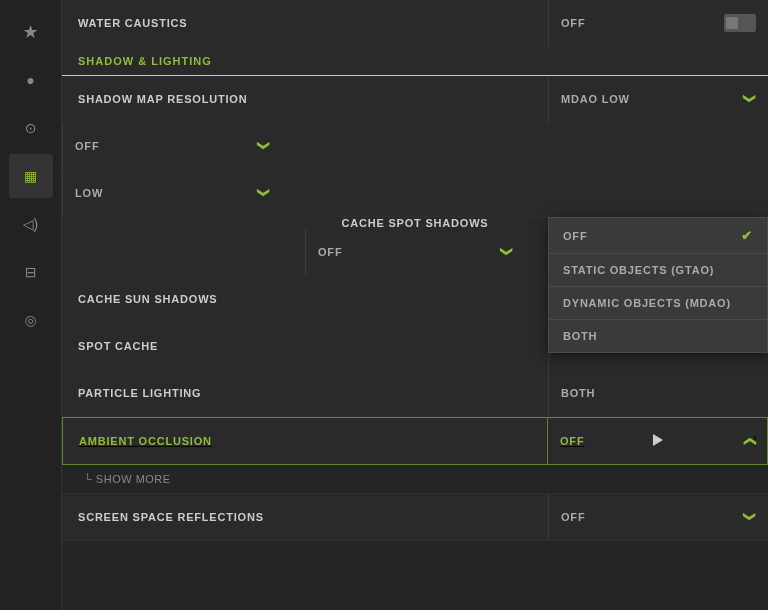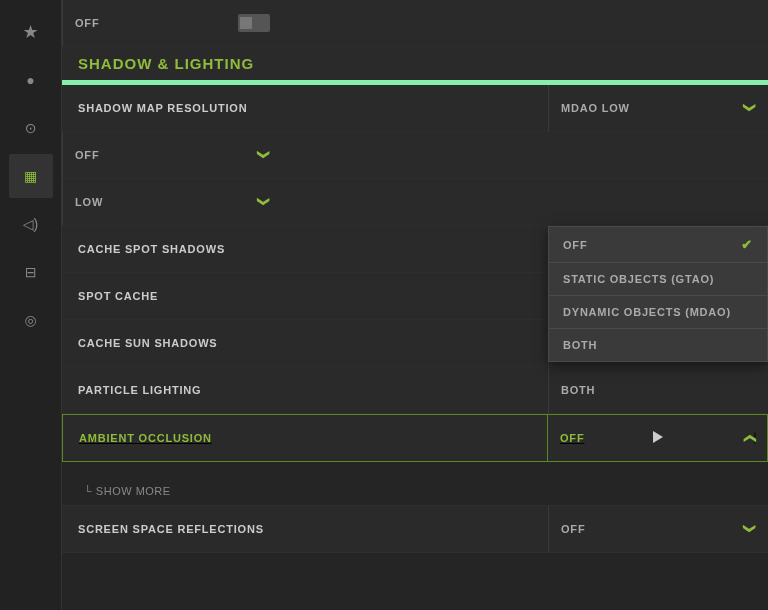--- a/index.html
+++ b/index.html
@@ -44,25 +44,25 @@
       flex: 1;
       background: #252525;
       overflow-y: auto;
       padding: 0;
     }
 
     
     .section-header {
       background: #2a2a2a;
       color: #8fbc3b;
-      font-size: 15px;
+      font-size: 11px;
       font-weight: bold;
       letter-spacing: 1px;
       padding: 8px 16px;
-      border-bottom: 5px solid #86efac;
+      border-bottom: 1px solid #86efac;
     }
 
     
     .setting-row {
       display: flex;
       align-items: center;
       border-bottom: 1px solid #2e2e2e;
       background: #2a2a2a;
       min-height: 46px;
       position: relative;
@@ -159,21 +159,20 @@
     .show-more-row {
       display: flex;
       align-items: center;
       padding: 8px 16px;
       color: #888;
       font-size: 11px;
       letter-spacing: 0.5px;
       background: #252525;
       cursor: pointer;
       border-bottom: 1px solid #2e2e2e;
-      margin-top: 15px;
     }
     .show-more-row span {
       margin-left: 6px;
     }
 
     
     .ambient-row {
       display: flex;
       align-items: center;
       border: 1px solid #5a8a20;
@@ -210,20 +209,21 @@
     <span style="font-size:14px">⊟</span>
   </div>
   <div class="sidebar-item">
     <span style="font-size:14px">◎</span>
   </div>
 </div>
 
 <div class="main scrollbar">
 
   <div class="setting-row">
+    <span class="setting-label">WATER CAUSTICS</span>
     <div class="setting-value">
       <span>OFF</span>
       <div class="toggle off">
         <div style="width:12px;height:12px;background:#777;border-radius:1px;"></div>
       </div>
     </div>
   </div>
 
   <div class="section-header">
     <span>SHADOW &amp; LIGHTING</span>
@@ -244,21 +244,21 @@
     </div>
   </div>
 
   <div class="setting-row">
     <div class="setting-value">
       <span>LOW</span>
       <span class="chevron" style="transform:rotate(90deg);display:inline-block;">❯</span>
     </div>
   </div>
 
-  <div class="setting-row" style="z-index:5;position:relative;">
+  <div class="setting-row" style="z-index:5;position:relative;flex-direction:column;">
     <span class="setting-label">CACHE SPOT SHADOWS</span>
     <div class="setting-value">
       <span>OFF</span>
       <span class="chevron" style="transform:rotate(90deg);display:inline-block;">❯</span>
     </div>
 
     <div class="dropdown-overlay">
       <div class="dropdown-item selected">
         <span>OFF</span>
         <span class="check">✔</span>
@@ -269,30 +269,30 @@
       <div class="dropdown-item">
         <span>DYNAMIC OBJECTS (MDAO)</span>
       </div>
       <div class="dropdown-item">
         <span>BOTH</span>
       </div>
     </div>
   </div>
 
   <div class="setting-row">
+    <span class="setting-label">CACHE SUN SHADOWS</span>
+    <div class="setting-value">
+      <span>DYNAMIC OBJECTS (MDAO)</span>
+    </div>
+  </div>
+
+  <div class="setting-row">
     <span class="setting-label">SPOT CACHE</span>
     <div class="setting-value">
       <span>STATIC OBJECTS (GTAO)</span>
-    </div>
-  </div>
-
-  <div class="setting-row">
-    <span class="setting-label">CACHE SUN SHADOWS</span>
-    <div class="setting-value">
-      <span>DYNAMIC OBJECTS (MDAO)</span>
     </div>
   </div>
 
   <div class="setting-row">
     <span class="setting-label">PARTICLE LIGHTING</span>
     <div class="setting-value">
       <span>BOTH</span>
     </div>
   </div>
 

